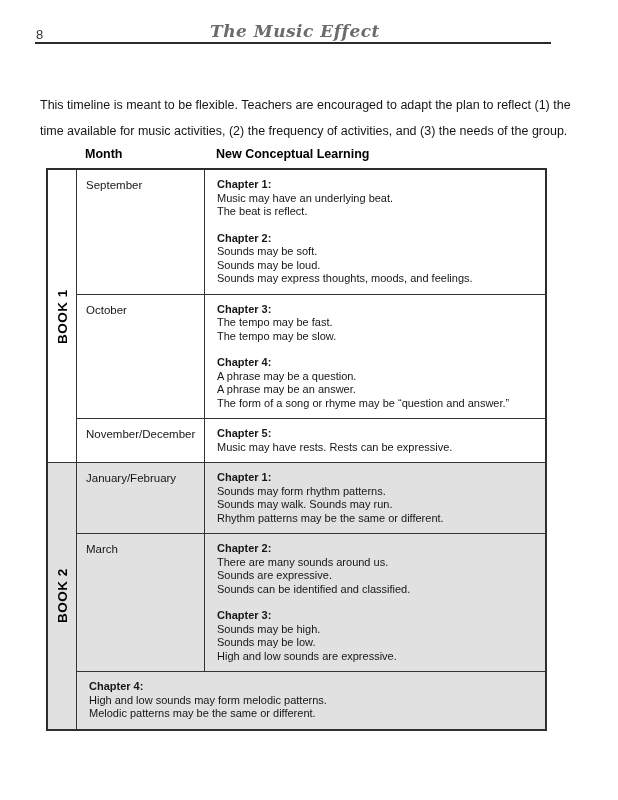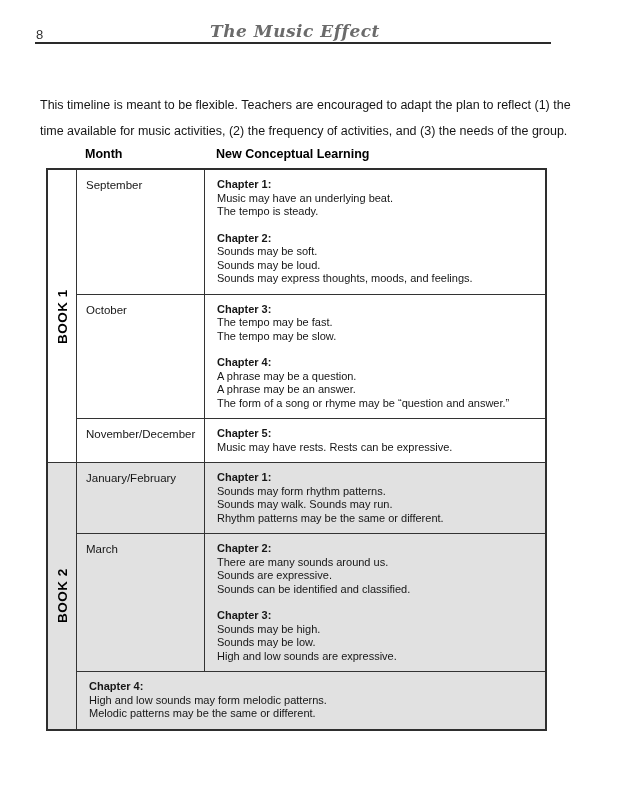--- a/index.html
+++ b/index.html
@@ -136,21 +136,21 @@
         <div class="book-label-cell">
           <span class="book-label">BOOK 1</span>
         </div>
         <div class="rows">
           <div class="t-row">
             <div class="month-cell">September</div>
             <div class="content-cell">
               <div class="chapter-group">
                 <div class="chapter-heading">Chapter 1:</div>
                 <div class="chapter-line">Music may have an underlying beat.</div>
-                <div class="chapter-line">The tempo is steady.</div>
+                <div class="chapter-line">The beat is reflect.</div>
               </div>
               <div class="chapter-group">
                 <div class="chapter-heading">Chapter 2:</div>
                 <div class="chapter-line">Sounds may be soft.</div>
                 <div class="chapter-line">Sounds may be loud.</div>
                 <div class="chapter-line">Sounds may express thoughts, moods, and feelings.</div>
               </div>
             </div>
           </div>
           <div class="t-row">

